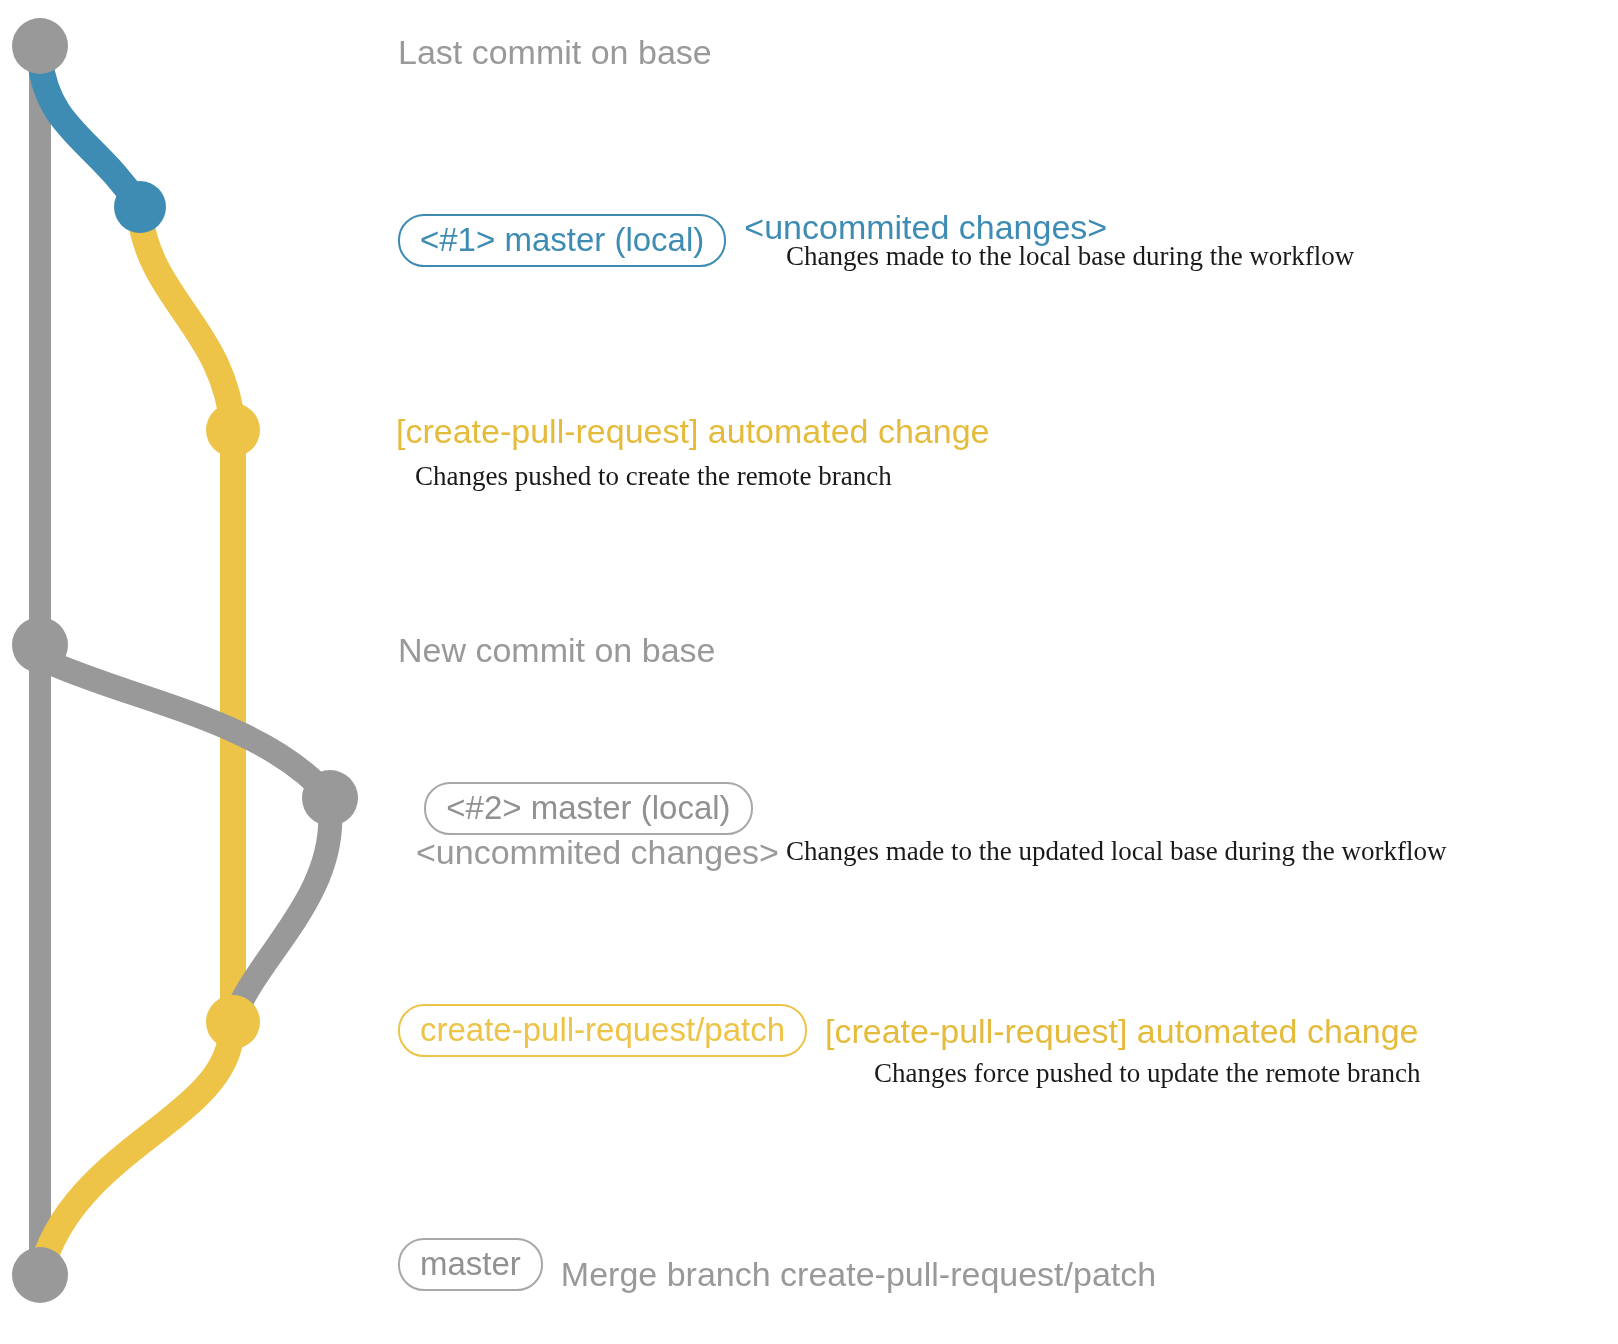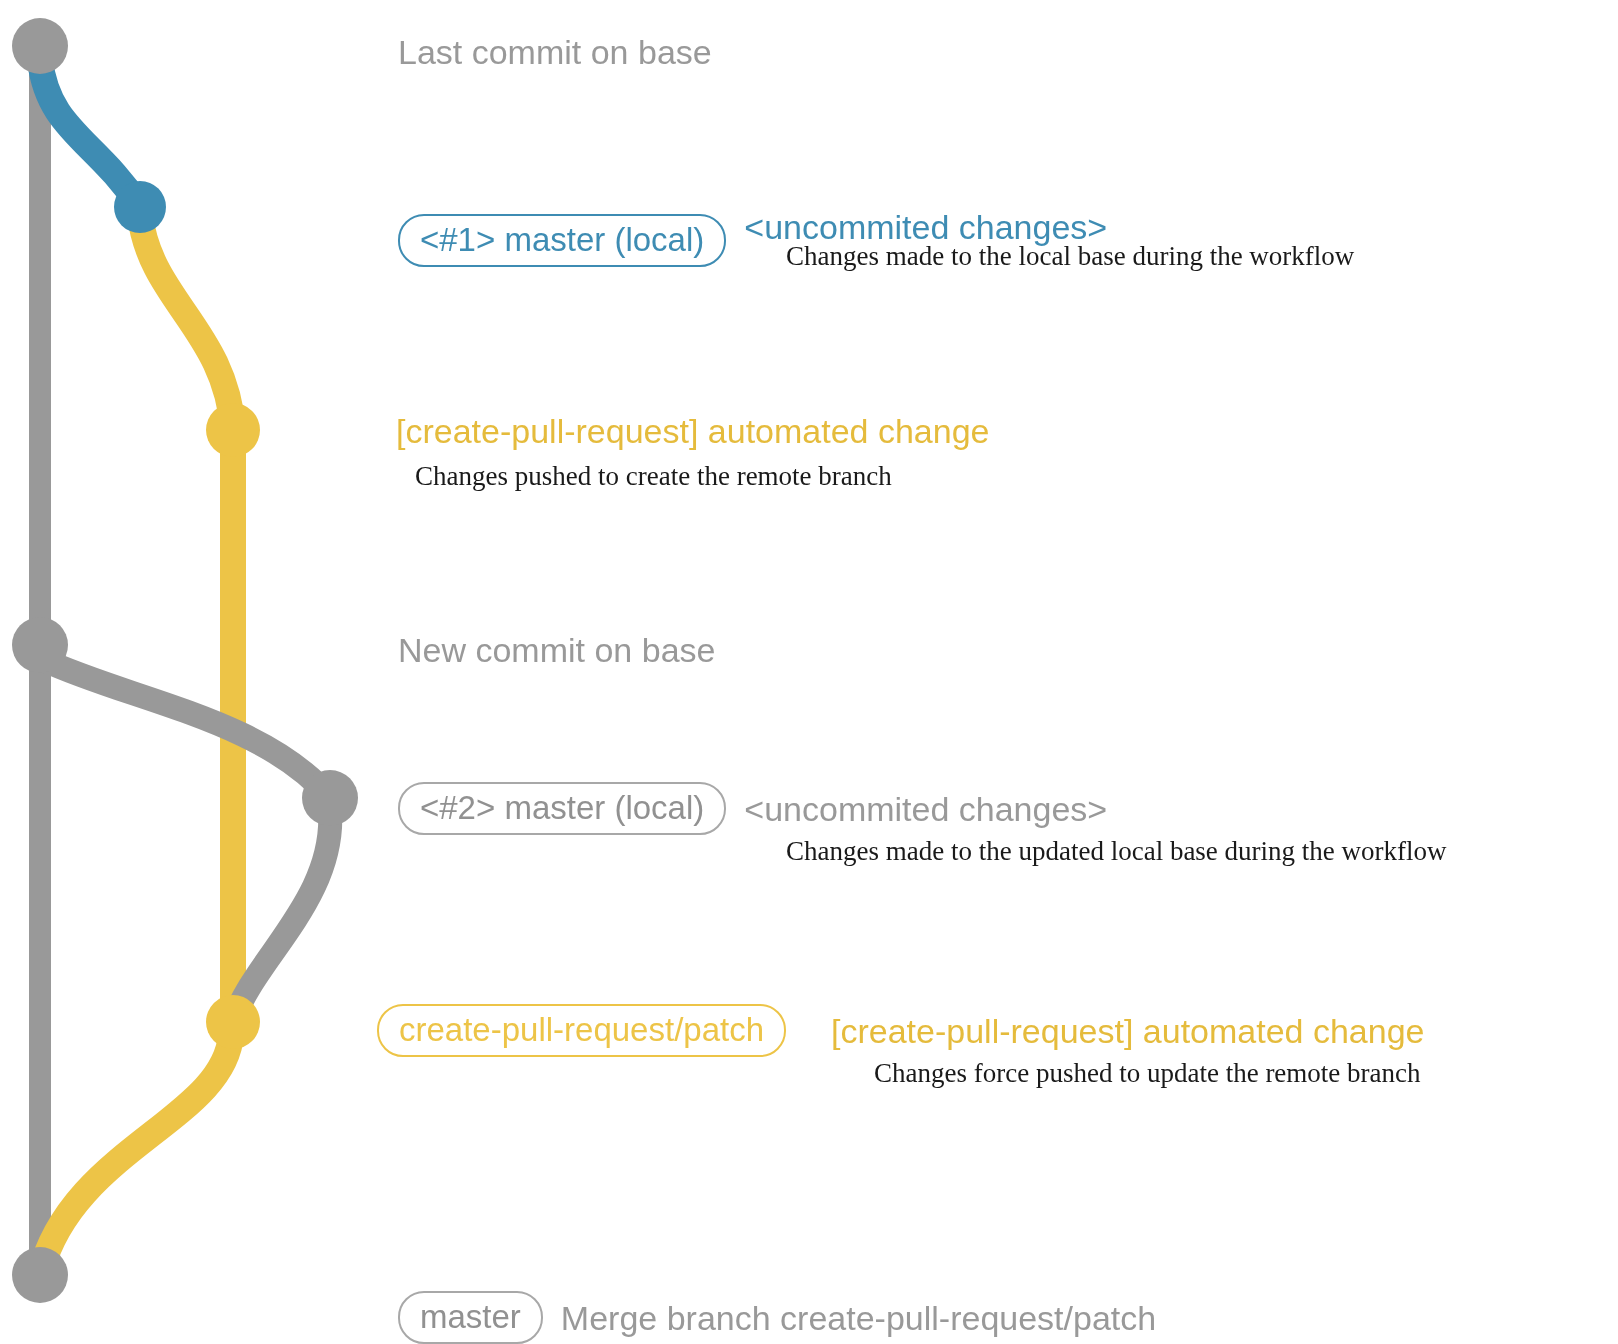--- a/index.html
+++ b/index.html
@@ -102,28 +102,28 @@
   <span class="badge blue">&lt;#1&gt; master (local)</span>
   <span class="subject blue">&lt;uncommited changes&gt;</span>
 </div>
 <div class="note" style="left:786px; top:243px;">Changes made to the local base during the workflow</div>
 
 <div class="plain-subject yellow" style="left:396px; top:414px;">[create-pull-request] automated change</div>
 <div class="note" style="left:415px; top:463px;font-family:Liberation Serif, serif;">Changes pushed to create the remote branch</div>
 
 <div class="plain-subject grey" style="left:398px; top:633px;">New commit on base</div>
 
-<div class="row" style="left:398px; top:782px;">
+<div class="row" style="left:398px; top:782px;flex-direction:column;">
   <span class="badge grey">&lt;#2&gt; master (local)</span>
   <span class="subject grey">&lt;uncommited changes&gt;</span>
 </div>
 <div class="note" style="left:786px; top:838px;font-family:Liberation Serif, serif;">Changes made to the updated local base during the workflow</div>
 
-<div class="row" style="left:377px; top:1004px;gap:27px;">
+<div class="row" style="left:398px; top:1004px;">
   <span class="badge yellow">create-pull-request/patch</span>
   <span class="subject yellow">[create-pull-request] automated change</span>
 </div>
 <div class="note" style="left:874px; top:1060px;">Changes force pushed to update the remote branch</div>
 
-<div class="row" style="left:398px; top:1291px;">
+<div class="row" style="left:398px; top:1238px;align-items:flex-end;">
   <span class="badge grey">master</span>
   <span class="subject grey">Merge branch create-pull-request/patch</span>
 </div>
 
 </body></html>

